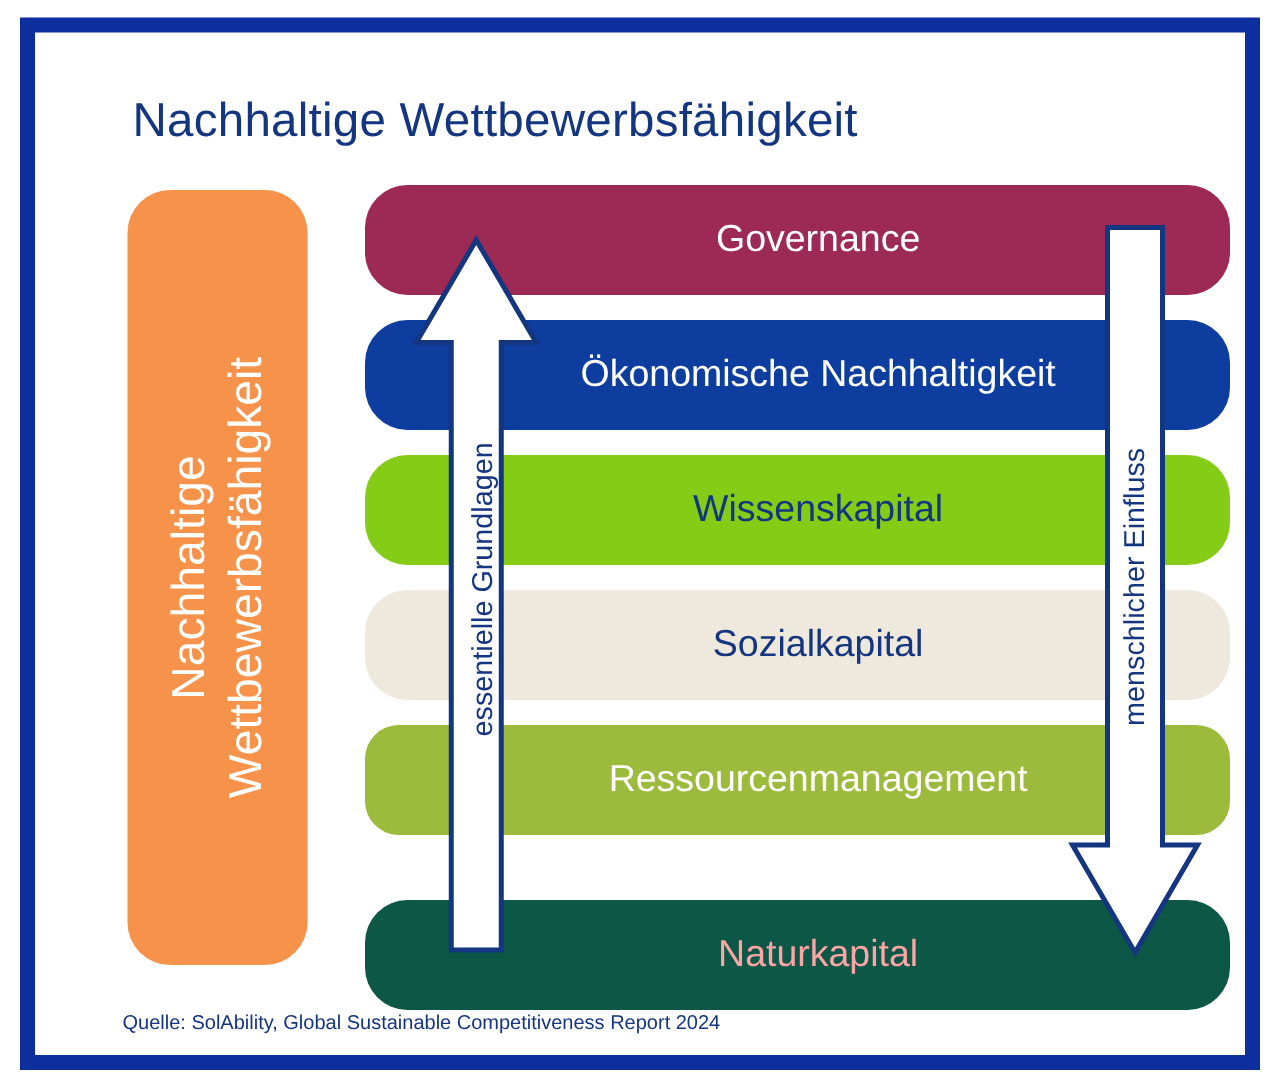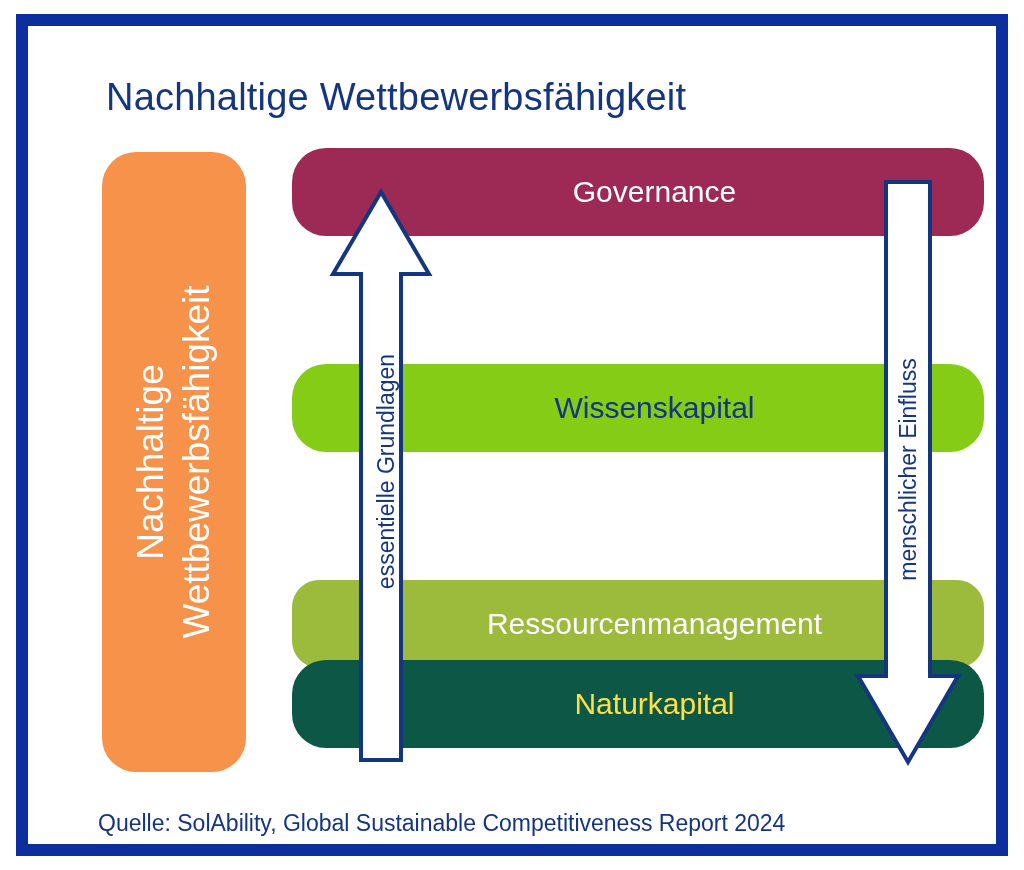--- a/index.html
+++ b/index.html
@@ -145,21 +145,21 @@
     width: 360px;
     text-align: center;
     transform: rotate(-90deg);
   }
 
   
   .source-text {
     position: absolute;
     left: 42px;
     top: 758px;
-    font-size: 23px;
+    font-size: 16px;
     color: #14357f;
     white-space: nowrap;
   }
 </style>
 </head>
 <body>
 
 <div id="canvas">
   <div class="outer-frame">
     <div class="inner-area">
@@ -172,27 +172,33 @@
             <div>Nachhaltige</div>
             <div>Wettbewerbsfähigkeit</div>
           </div>
         </div>
       </div>
 
       <div class="layers">
         <div class="layer" style="top:0px; background:#9c2a54; color:#ffffff;">
           <span class="layer-label">Governance</span>
         </div>
+        <div class="layer" style="top:108px; background:#0d3d9e; color:#ffffff;">
+          <span class="layer-label">Ökonomische Nachhaltigkeit</span>
+        </div>
         <div class="layer" style="top:216px; background:#84cc16; color:#14357f;">
           <span class="layer-label">Wissenskapital</span>
         </div>
+        <div class="layer" style="top:324px; background:#efe8dc; color:#14357f;">
+          <span class="layer-label">Sozialkapital</span>
+        </div>
         <div class="layer" style="top:432px; background:#9cbb3c; color:#ffffff;border-radius:27px;">
           <span class="layer-label">Ressourcenmanagement</span>
         </div>
-        <div class="layer" style="top:512px; background:#0c5746; color:#fde047;">
+        <div class="layer" style="top:572px; background:#0c5746; color:#fca5a5;">
           <span class="layer-label">Naturkapital</span>
         </div>
       </div>
 
       <div class="arrow-up-wrap">
         <svg class="arrow-svg" width="106" height="576" viewBox="0 0 106 576">
           <polygon points="53,4 101,86 73,86 73,572 33,572 33,86 5,86" fill="#ffffff" stroke="#14357f" stroke-width="4" stroke-linejoin="miter"></polygon>
         </svg>
         <div class="arrow-text up">essentielle Grundlagen</div>
       </div>

